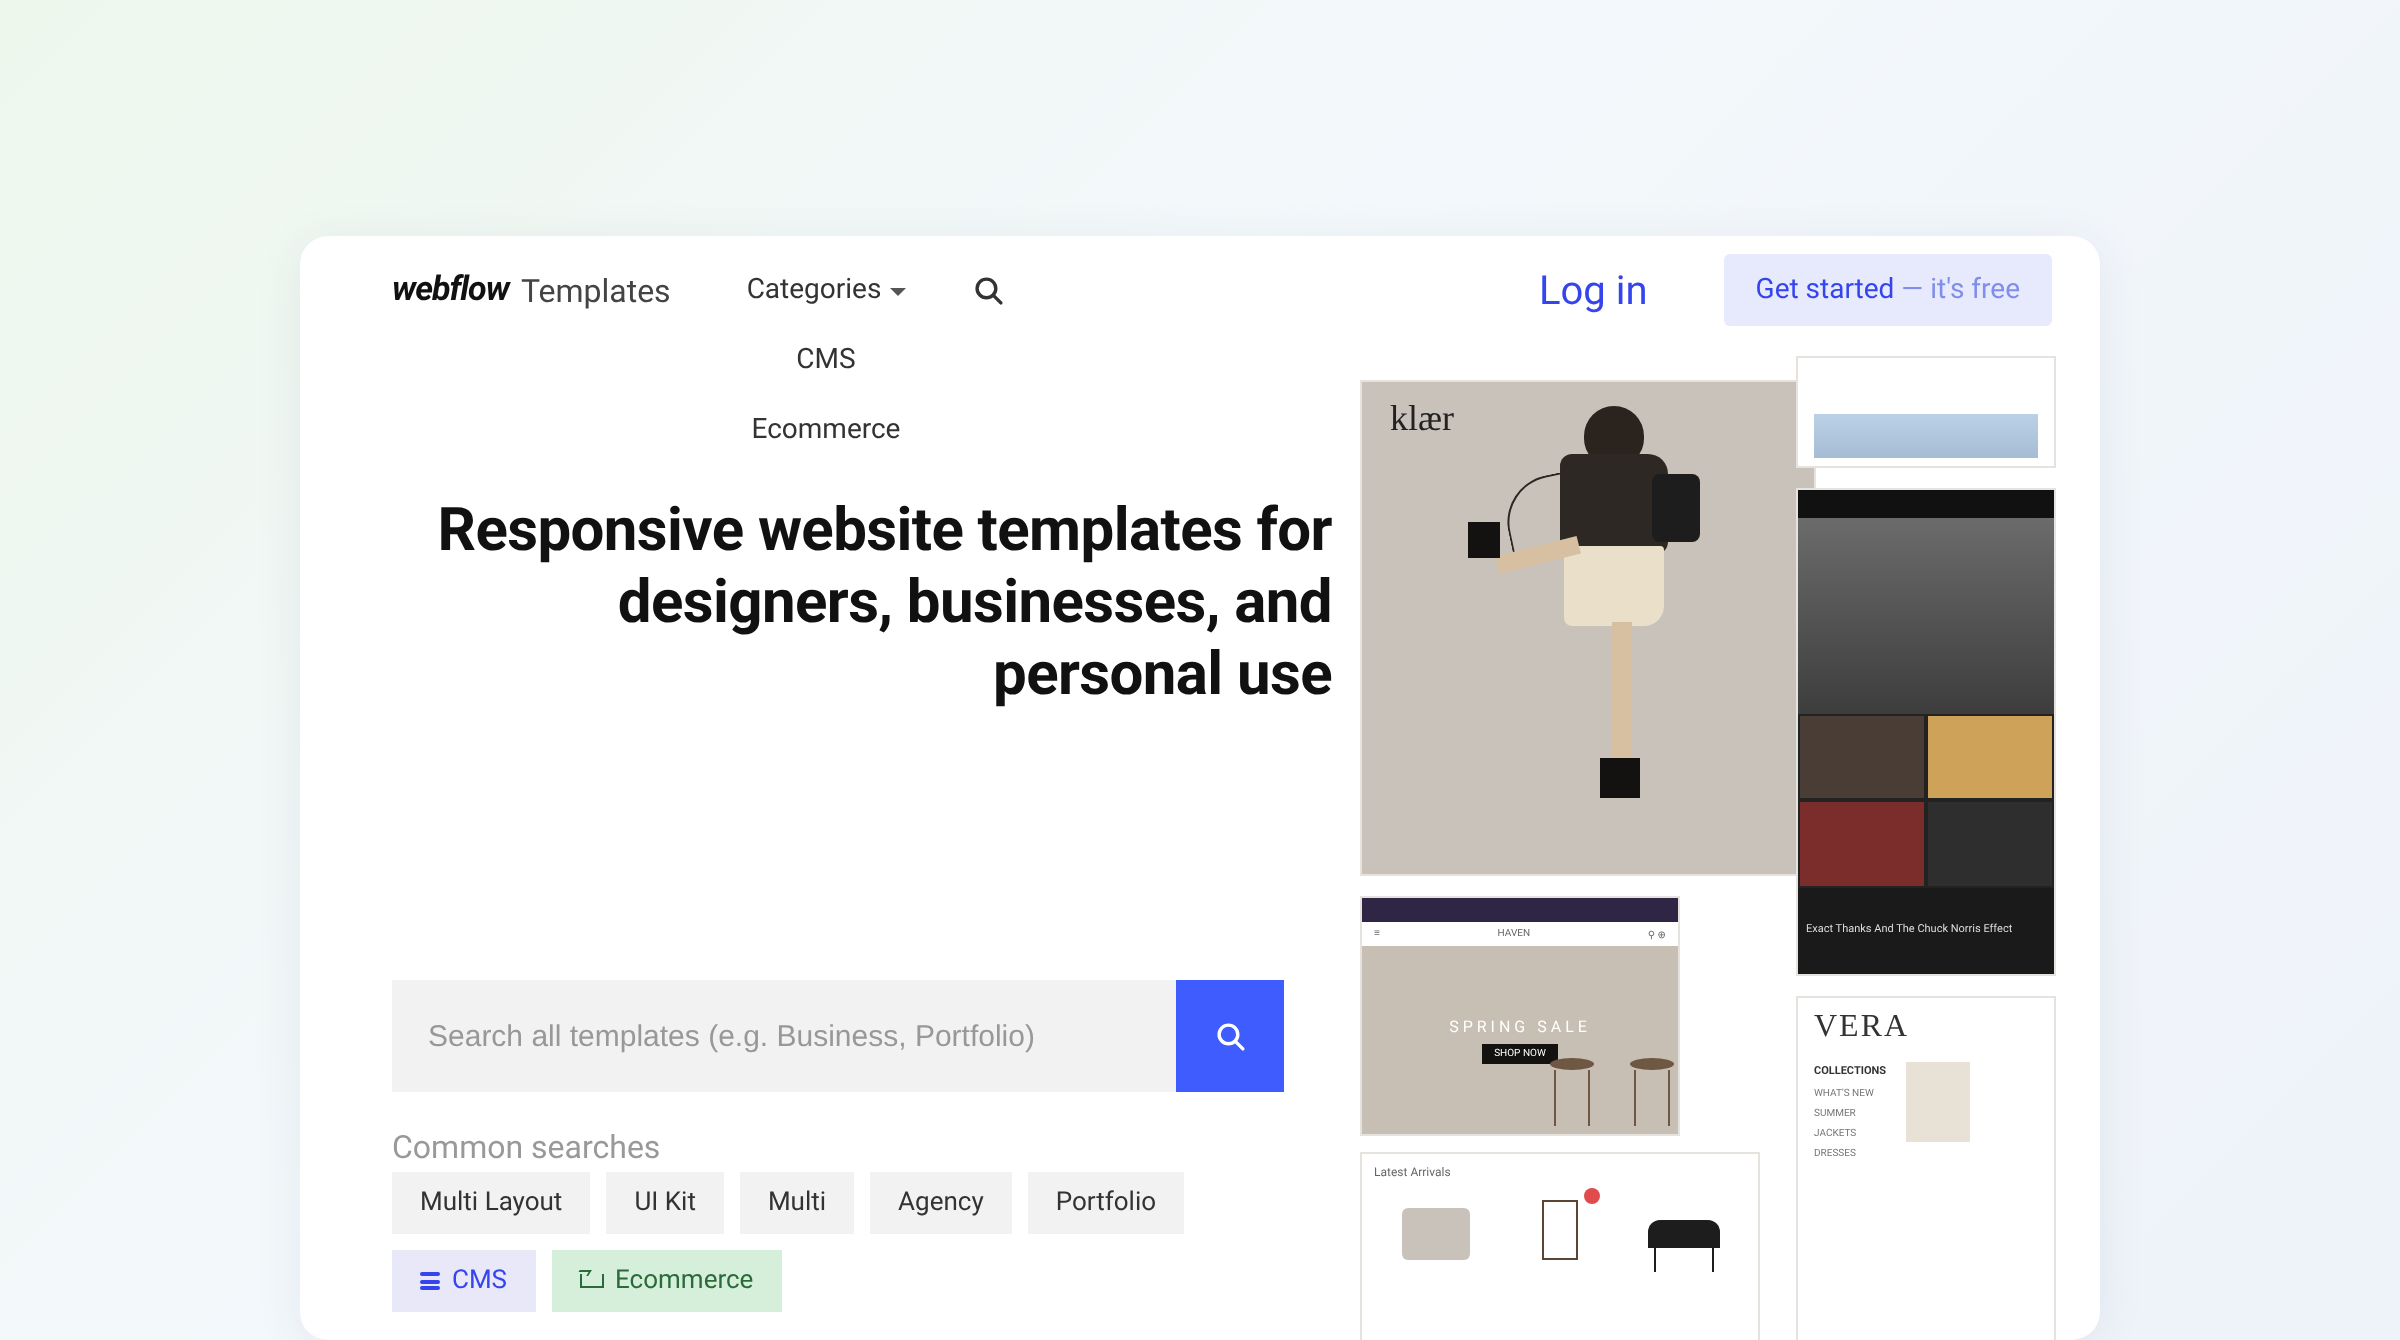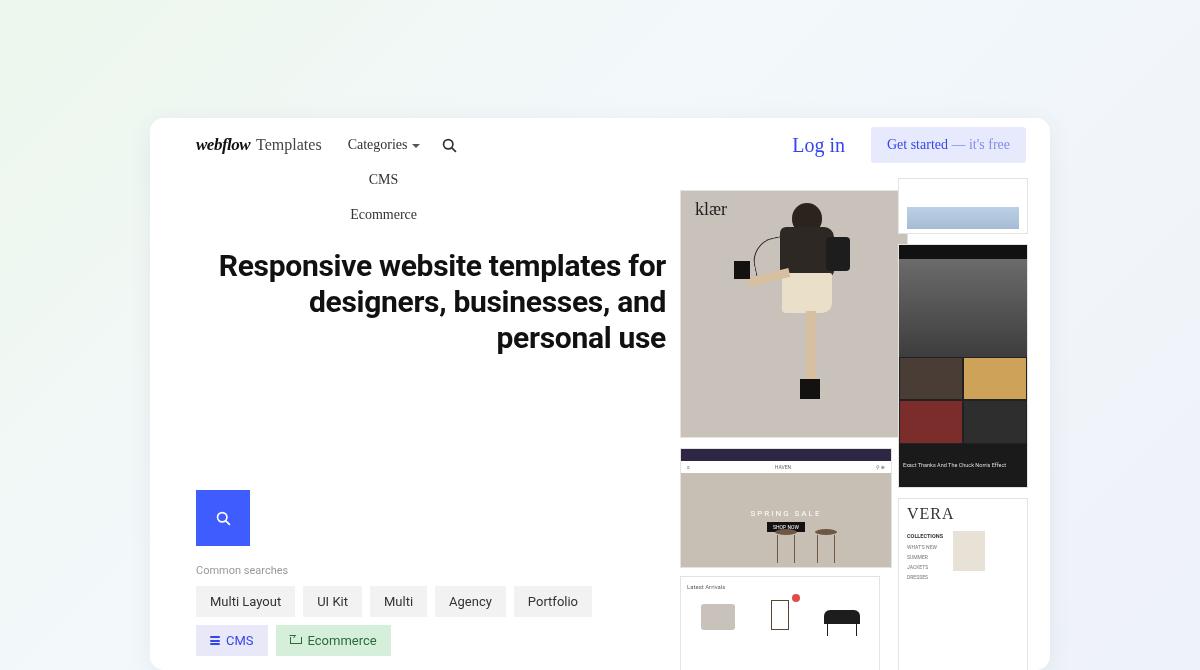--- a/index.html
+++ b/index.html
@@ -21,24 +21,23 @@
     border-radius: 14px;
     box-shadow: 0 4px 24px rgba(50,60,90,0.08);
     overflow: hidden;
   }
   
   .nav {
     display: flex;
     align-items: center;
     height: 54px;
     padding: 0 24px 0 46px;
-    gap: 20px;
+    gap: 32px;
     font-size: 14px;
     color: #333;
-    font-family: Liberation Serif, serif;
   }
   .brand { display:flex; align-items:center; gap:6px; }
   .brand .logo { font-weight:700; font-style:italic; letter-spacing:-0.5px; color:#111; font-size:17px; }
   .brand .sub { color:#444; font-size:16px; }
   .nav-links { display:flex; align-items:center; gap:19px; margin-left:6px;flex-direction:column; }
   .nav-link { color:#333; cursor:pointer; display:flex; align-items:center; gap:4px; }
   .chev { width:0; height:0; border-left:4px solid transparent; border-right:4px solid transparent; border-top:4.5px solid #555; margin-top:2px; }
   .nav-spacer { flex:1; }
   .search-icon-btn { width:20px; height:20px; display:flex; align-items:center; justify-content:center; cursor:pointer; margin-right:10px; }
   .login { color:#3545ee; font-size:20px; cursor:pointer; margin-right:6px; }
@@ -64,21 +63,21 @@
   }
   .searchbar input {
     flex:1; border:none; background:#f2f2f2; padding:0 18px;
     font-size:15px; color:#333; outline:none;
   }
   .searchbar input::placeholder { color:#989898; }
   .searchbar .go {
     width:54px; background:#3f5cff; display:flex; align-items:center; justify-content:center; cursor:pointer;
   }
   
-  .common-lbl { position:absolute; left:46px; top:446px; font-size:11px; color:#999; }
+  .common-lbl { position:absolute; left:46px; top:446px; font-size:16px; color:#999; }
   .tags { position:absolute; left:46px; top:468px; display:flex; gap:8px; flex-wrap:wrap; width:460px; }
   .tag {
     background:#f2f2f2; color:#333; font-size:13px; padding:8px 14px; cursor:pointer;
     display:flex; align-items:center; gap:6px;
   }
   .tag.cms { background:#e8e8f8; color:#3545ee; }
   .tag.ecom { background:#d5efdb; color:#2b6b3a; }
   .stack { display:flex; flex-direction:column; gap:1.2px; }
   .stack .bar { width:10px; height:2px; background:#3545ee; border-radius:1px; }
   .cart { position:relative; width:12px; height:11px; }
@@ -104,21 +103,21 @@
   .th3 { left:218px; top:66px; width:130px; height:244px; background:#222; color:#fff; }
   .th3 .hdr{ height:14px; background:#111; }
   .th3 .hero{ position:absolute; left:0; top:14px; right:0; height:98px; background:linear-gradient(#6b6b6b,#3d3d3d); display:flex; flex-direction:column; align-items:center; justify-content:center; gap:4px; text-align:center; padding:4px; font-size:7px; }
   .th3 .grid{ position:absolute; top:112px; left:0; right:0; bottom:0; display:grid; grid-template-columns:1fr 1fr; grid-template-rows:1fr 1fr 1fr; }
   .th3 .cell{ background:#333; border:0.5px solid #222; position:relative; }
   .th3 .cell.a{ background:#4a3d36; }
   .th3 .cell.b{ background:#cfa25a; }
   .th3 .cell.c{ background:#7a2d2a; }
   .th3 .cell.d{ background:#2e2e2e; }
   .th3 .cap{ grid-column:1 / span 2; background:#1a1a1a; display:flex; align-items:center; padding:2px 4px; font-size:5.5px; color:#ddd; }
-  .th4 { left:0; top:270px; width:212px; height:120px; background:#fff; }
+  .th4 { left:0; top:270px; width:160px; height:120px; background:#fff; }
   .th4 .bar{ height:12px; background:#2f2545; }
   .th4 .sub{ height:12px; background:#fff; display:flex; justify-content:space-between; align-items:center; padding:0 6px; font-size:5px; color:#666; }
   .th4 .main{ position:absolute; top:24px; left:0; right:0; bottom:0; background:#c7beb4; display:flex; align-items:center; justify-content:center; flex-direction:column; }
   .th4 .main .t{ color:#fff; font-size:8px; letter-spacing:2px; }
   .th4 .main .b{ background:#141210; color:#fff; font-size:5px; padding:2px 6px; margin-top:4px; }
   .th4 .stool{ position:absolute; width:30px; height:34px; bottom:4px; }
   .th4 .stool::before{ content:""; position:absolute; top:0; left:4px; right:4px; height:6px; background:#6e5743; border-radius:50%; }
   .th4 .stool::after{ content:""; position:absolute; top:6px; left:6px; right:6px; bottom:0; border-left:1.5px solid #6e5743; border-right:1.5px solid #6e5743; }
   .th4 .stool.s1{ left:90px; } .th4 .stool.s2{ left:130px; }
   .th5 { left:0; top:398px; width:200px; height:110px; background:#fff; padding:6px; }
@@ -182,20 +181,21 @@
     <div class="getstarted">
       <span>Get started</span><span class="muted"> — it's free</span>
     </div>
   </div>
 
   <div class="hero">
     <h1>Responsive website templates for designers, businesses, and personal use</h1>
   </div>
 
   <div class="searchbar">
+    <input type="text" placeholder="Search all templates (e.g. Business, Portfolio)" style="">
     <div class="go">
       <svg class="mag white" viewBox="0 0 20 20">
           <circle cx="8.5" cy="8.5" r="5.5"></circle>
           <line x1="13" y1="13" x2="17" y2="17"></line>
         </svg>
     </div>
   </div>
 
   <div class="common-lbl">Common searches</div>
   <div class="tags">

